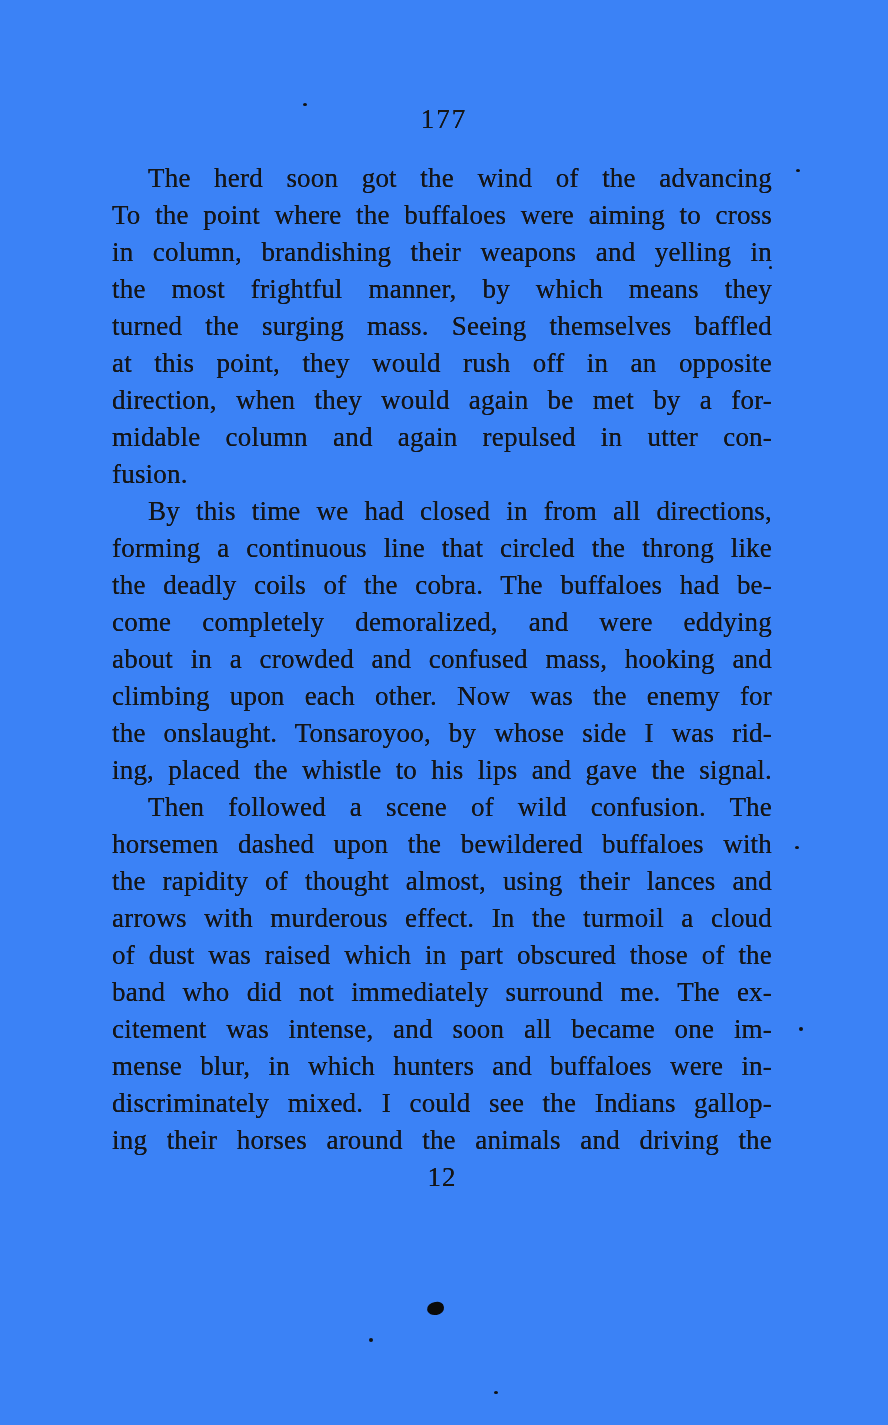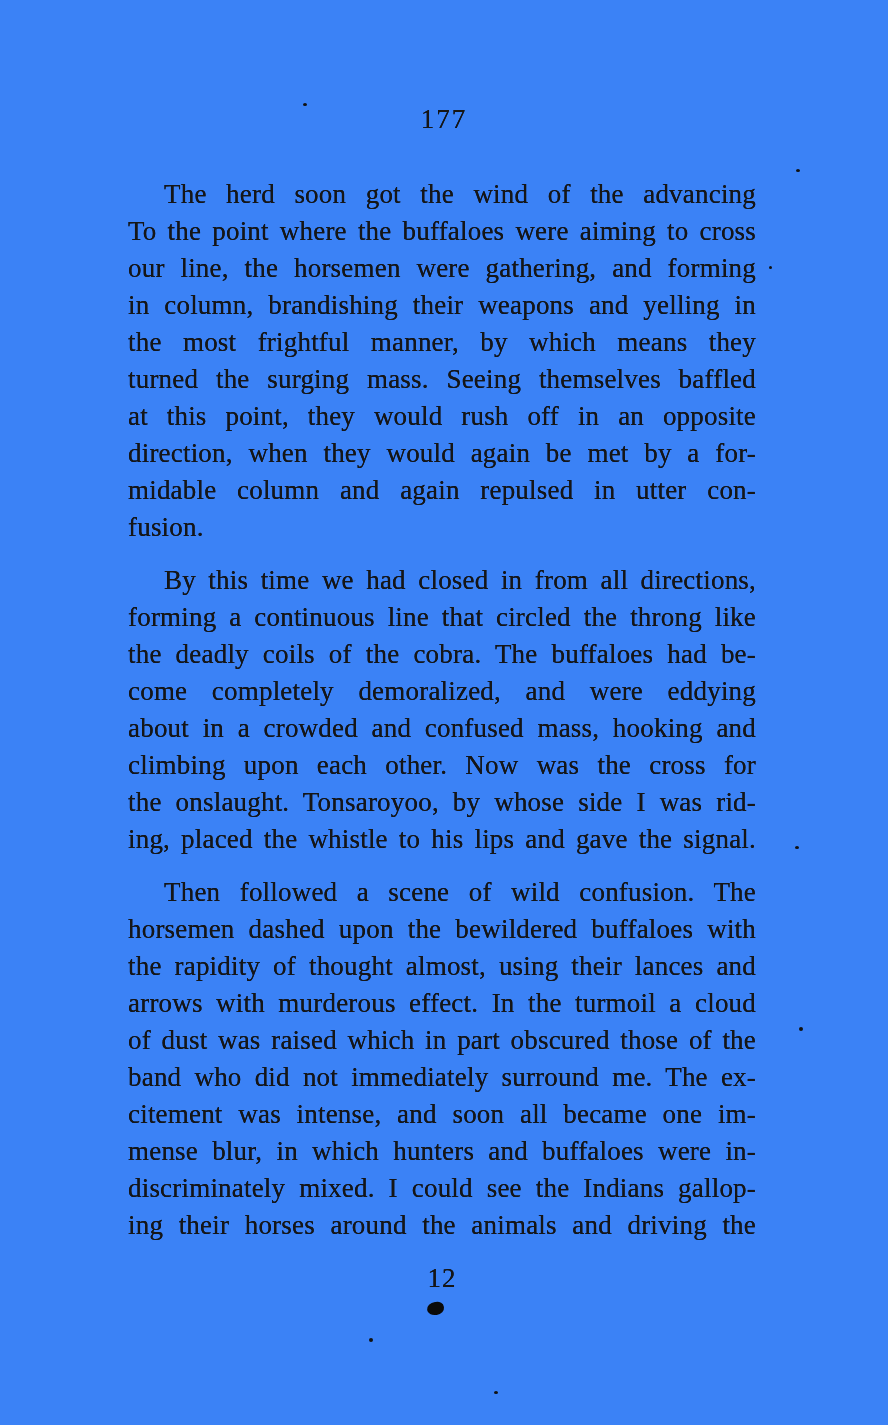--- a/index.html
+++ b/index.html
@@ -29,21 +29,21 @@
   .text-block {
     position: absolute;
     top: 160px;
     left: 112px;
     width: 660px;
     font-size: 27px;
     letter-spacing: 0.2px;
     text-shadow: 0 0 0.6px rgba(0,0,0,0.85);
   }
   .para {
-    margin: 16px;
+    margin: 0;
     font-family: Liberation Serif, serif;
   }
   .line {
     height: 37px;
     line-height: 37px;
     text-align: justify;
     text-align-last: justify;
     white-space: nowrap;
   }
   .line.first {
@@ -81,37 +81,36 @@
 
 <div class="page">
 
   <div class="page-number">177</div>
 
   <div class="text-block">
 
     <div class="para">
       <div class="line first">The herd soon got the wind of the advancing</div>
       <div class="line">To the point where the buffaloes were aiming to cross</div>
-      <div class="line">our line, the horsemen were gathering, and forming</div>
       <div class="line">in column, brandishing their weapons and yelling in</div>
       <div class="line">the most frightful manner, by which means they</div>
       <div class="line">turned the surging mass. Seeing themselves baffled</div>
       <div class="line">at this point, they would rush off in an opposite</div>
       <div class="line">direction, when they would again be met by a for-</div>
       <div class="line">midable column and again repulsed in utter con-</div>
       <div class="line lastline">fusion.</div>
     </div>
 
     <div class="para">
       <div class="line first">By this time we had closed in from all directions,</div>
       <div class="line">forming a continuous line that circled the throng like</div>
       <div class="line">the deadly coils of the cobra. The buffaloes had be-</div>
       <div class="line">come completely demoralized, and were eddying</div>
       <div class="line">about in a crowded and confused mass, hooking and</div>
-      <div class="line">climbing upon each other. Now was the cross for</div>
+      <div class="line">climbing upon each other. Now was the enemy for</div>
       <div class="line">the onslaught. Tonsaroyoo, by whose side I was rid-</div>
       <div class="line">ing, placed the whistle to his lips and gave the signal.</div>
     </div>
 
     <div class="para">
       <div class="line first">Then followed a scene of wild confusion. The</div>
       <div class="line">horsemen dashed upon the bewildered buffaloes with</div>
       <div class="line">the rapidity of thought almost, using their lances and</div>
       <div class="line">arrows with murderous effect. In the turmoil a cloud</div>
       <div class="line">of dust was raised which in part obscured those of the</div>

